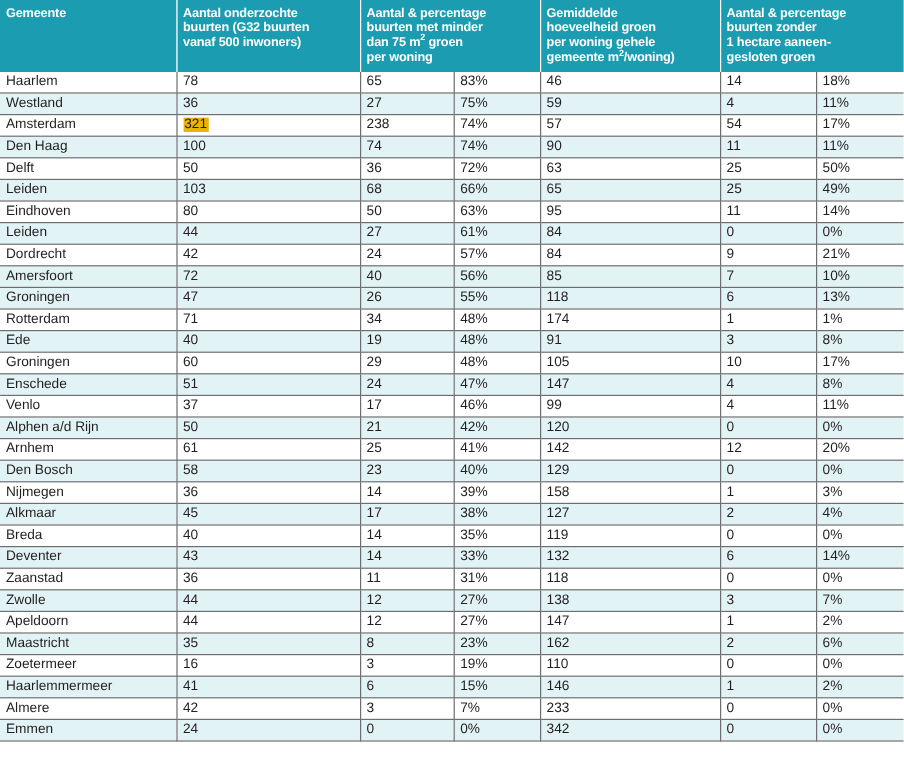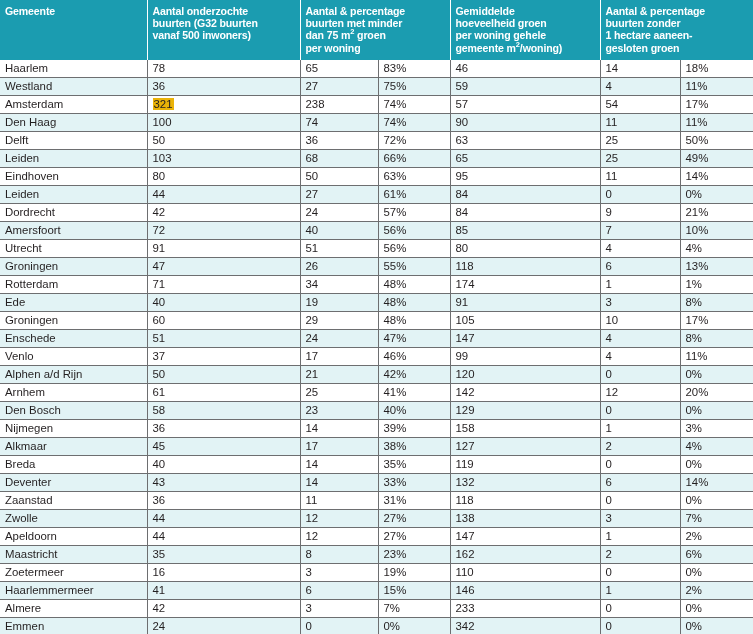--- a/index.html
+++ b/index.html
@@ -187,29 +187,20 @@
         </tr>
         <tr class="alt">
           <td>Amersfoort</td>
           <td>72</td>
           <td>40</td>
           <td>56%</td>
           <td>85</td>
           <td>7</td>
           <td class="no-right">10%</td>
         </tr>
-        <tr class="plain">
-          <td>Utrecht</td>
-          <td>91</td>
-          <td>51</td>
-          <td>56%</td>
-          <td>80</td>
-          <td>4</td>
-          <td class="no-right">4%</td>
-        </tr>
         <tr class="alt">
           <td>Groningen</td>
           <td>47</td>
           <td>26</td>
           <td>55%</td>
           <td>118</td>
           <td>6</td>
           <td class="no-right">13%</td>
         </tr>
         <tr class="plain">

